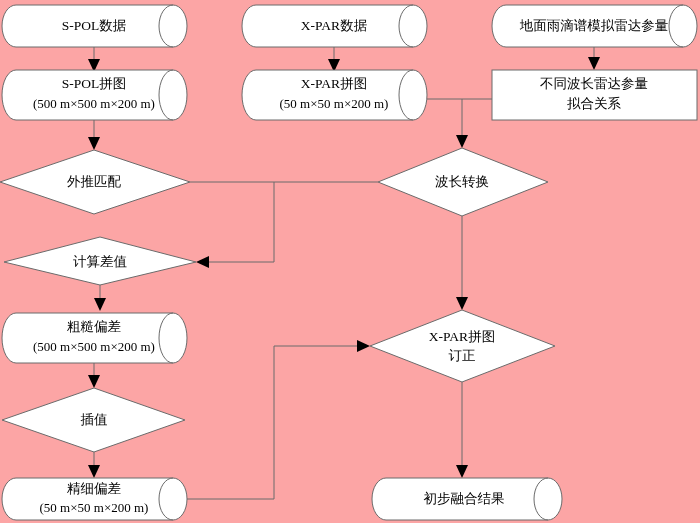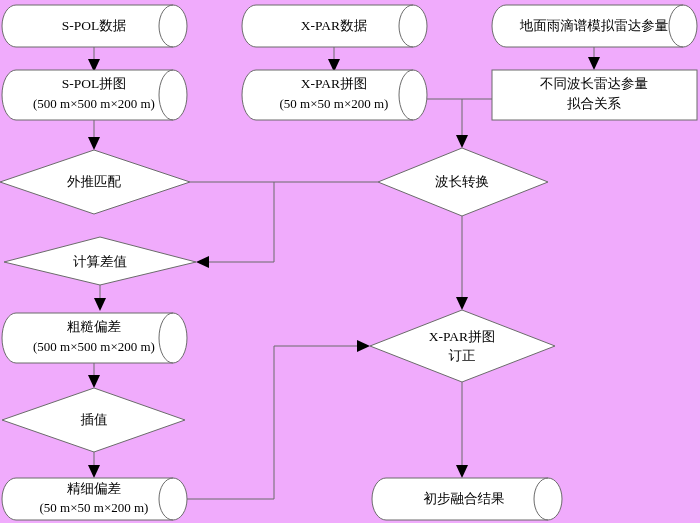--- a/index.html
+++ b/index.html
@@ -4,21 +4,21 @@
 <style>
   html, body {
     margin: 0;
     padding: 0;
     background: #ffffff;
   }
   #flowchart-root {
     position: relative;
     width: 700px;
     height: 523px;
-    background: #f0abfc;
+    background: #fca5a5;
     font-family: "Liberation Serif", "DejaVu Serif", serif;
     overflow: hidden;
   }
   svg#flow-svg {
     display: block;
     width: 700px;
     height: 523px;
   }
   .shape-outline {
     fill: #ffffff;

